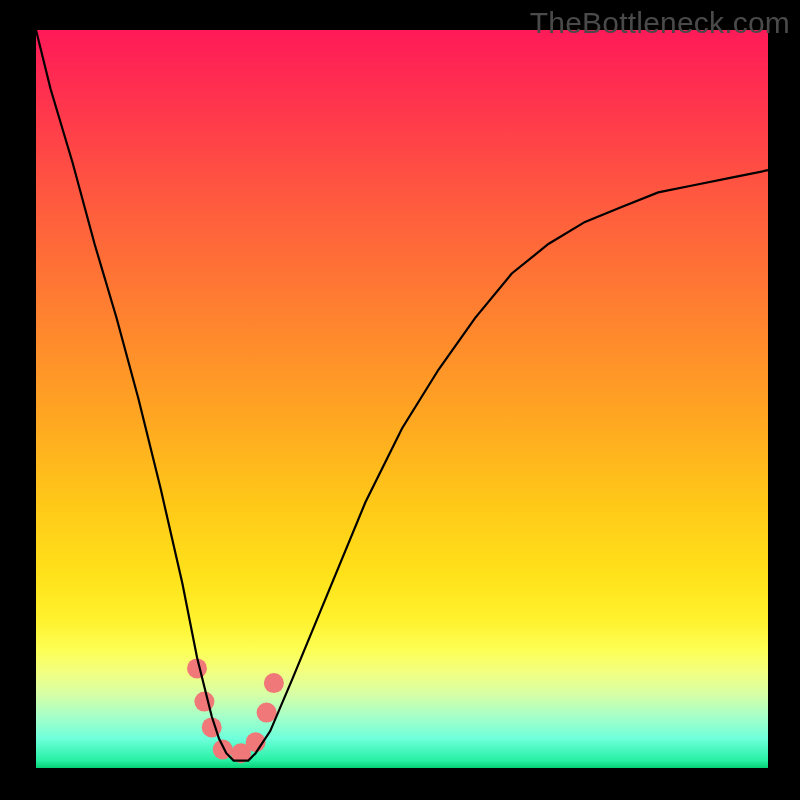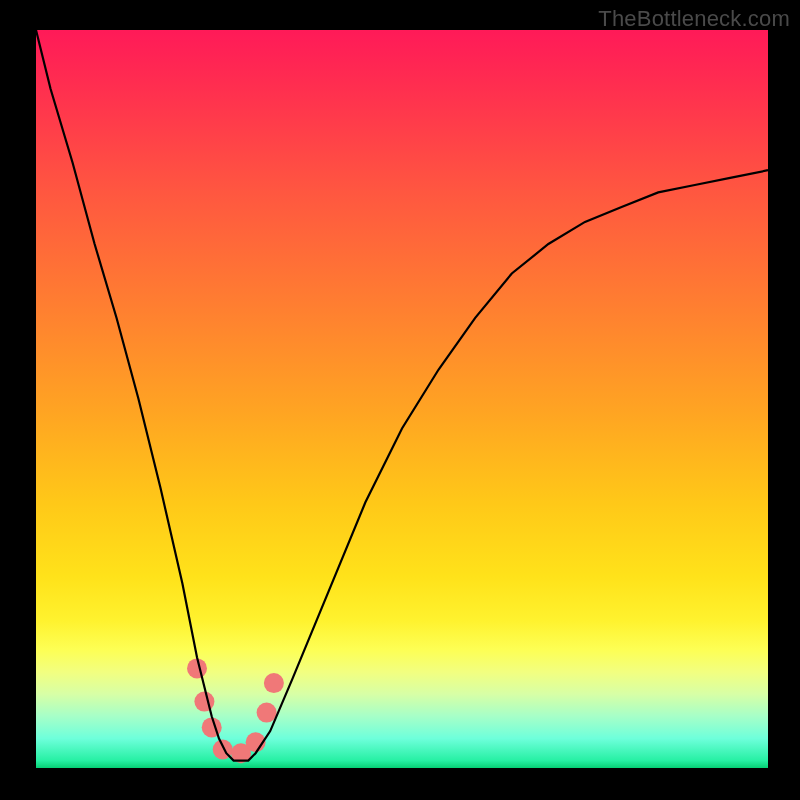--- a/index.html
+++ b/index.html
@@ -35,21 +35,21 @@
       #d7ffa6 90%,
       #a6ffc8 93%,
       #6effdb 96%,
       #26f0a3 99%,
       #06d075 100%
     );
   }
   .watermark {
     position: absolute;
     color: #4a4a4a;
-    font-size: 22px;
+    font-size: 30px;
     font-weight: 500;
     letter-spacing: 0.2px;
   }
   svg.curve {
     position: absolute;
     top: 0;
     left: 0;
   }
 </style>
 </head>

